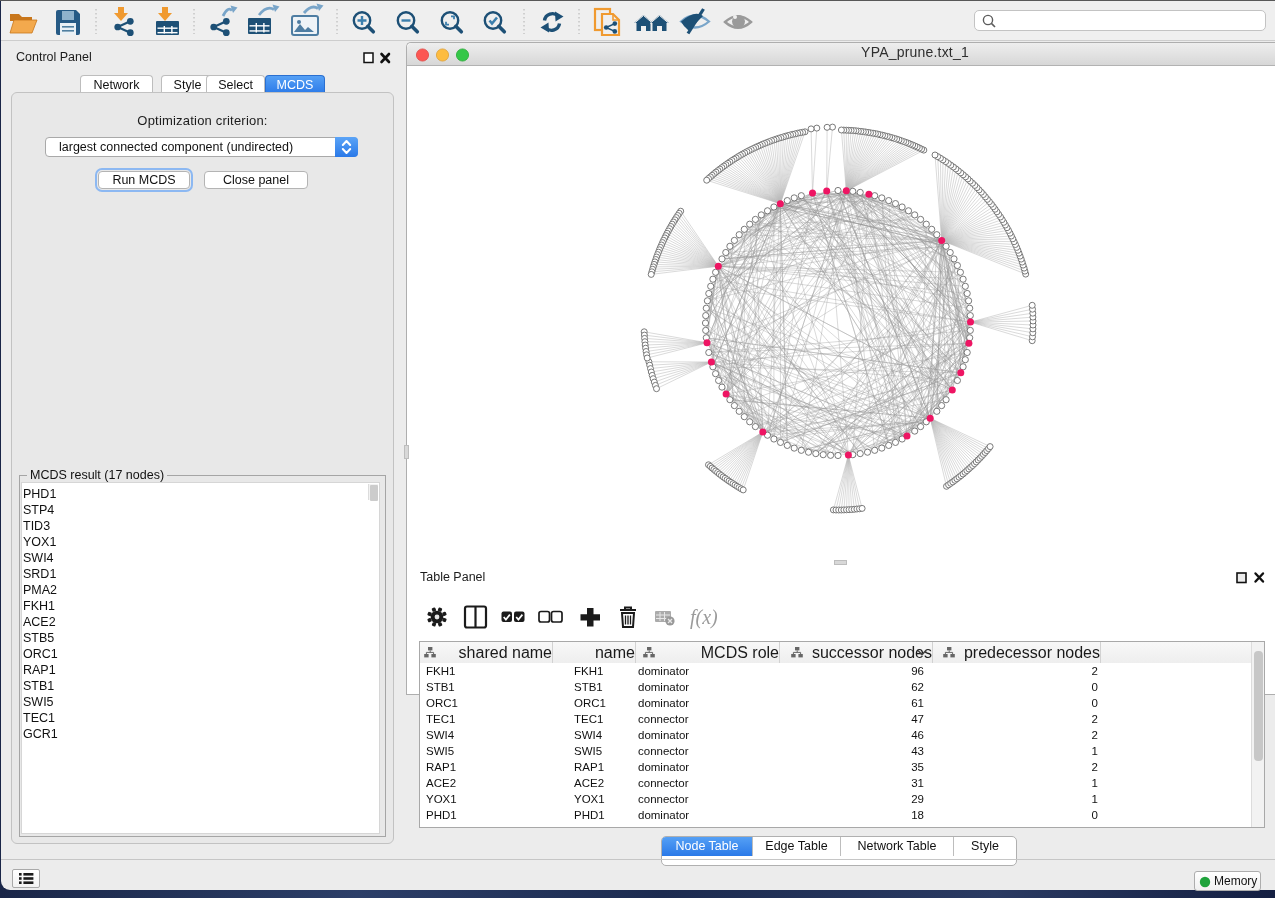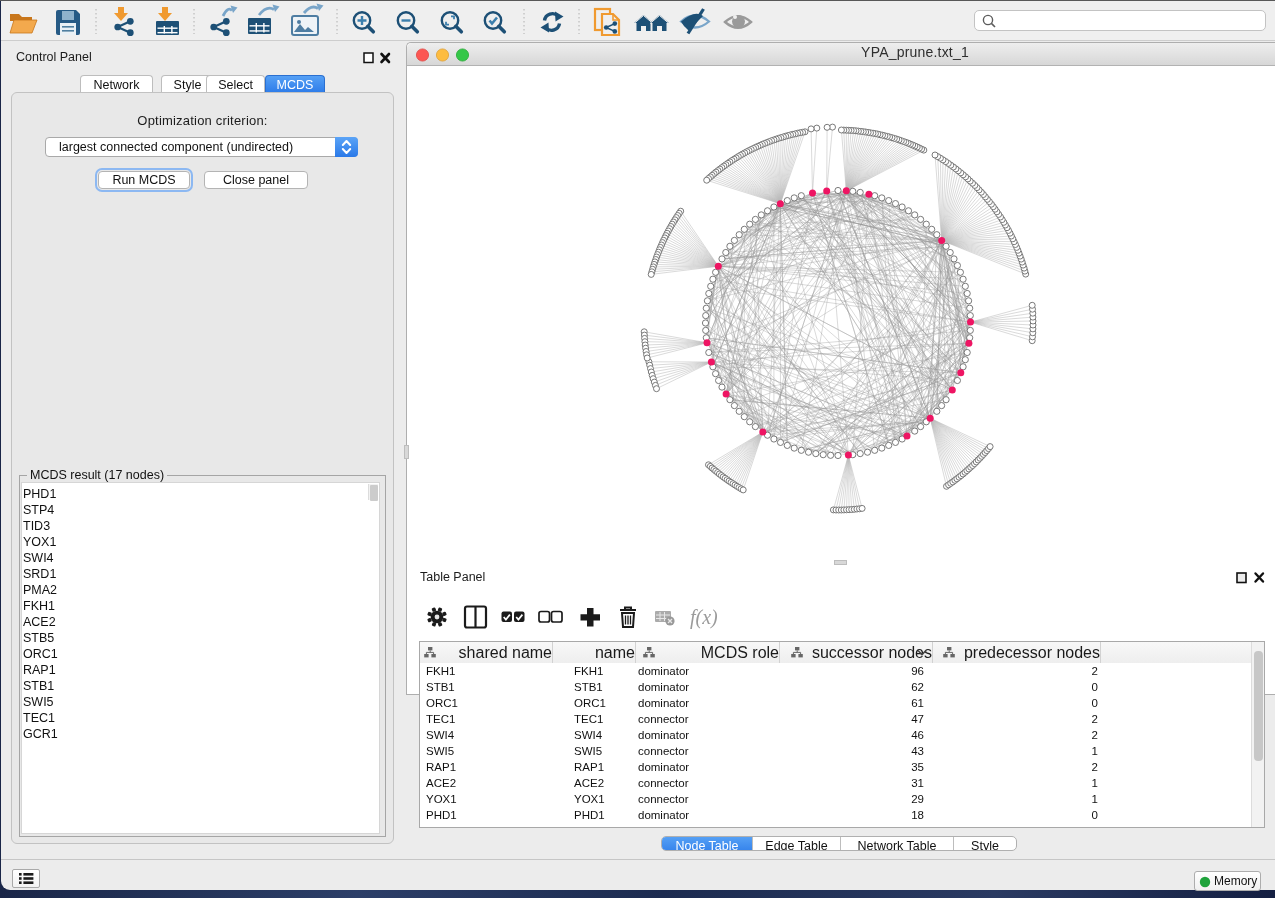--- a/index.html
+++ b/index.html
@@ -24,21 +24,21 @@
 #lsb{position:absolute;right:1px;top:1px;width:10px;height:350px;background:#f2f2f2;border-left:1px solid #dcdcdc}
 #lsbt{position:absolute;left:1px;top:1px;width:8px;height:74px;background:#cccccc;border-radius:1px}
 #netwin{position:absolute;left:405px;top:41px;width:870px;height:653px;background:#fff;border:1px solid #aeaeae;border-right:none;border-radius:5px 0 0 0}
 #nettitle{position:absolute;left:0;top:0;width:100%;height:23px;background:linear-gradient(#eeeeee,#d7d7d7);border-bottom:1px solid #b2b2b2;border-radius:5px 0 0 0}
 #tpanel{position:absolute;left:405px;top:566px;width:870px;height:292px}
 #tbl{position:absolute;left:13px;top:74px;width:846px;height:187px;background:#fff;border:1px solid #a8a8a8}
 .hcell{position:absolute;top:0;height:21px;border-right:1px solid #d2d2d2;background:linear-gradient(#f8f8f8,#eeeeee);font-size:16px;color:#1a1a1a;text-align:right;line-height:21px}
 .trow{position:absolute;height:16px;font-size:11.5px;color:#111;line-height:16px}
 .tc{position:absolute;top:0;height:16px;padding-left:6px}
 .tn{position:absolute;top:0;height:16px;text-align:right}
-#btabs{position:absolute;left:255px;top:269px;height:15px;border:1px solid #b0b0b0;border-radius:5px;background:#fff;overflow:hidden}
+#btabs{position:absolute;left:255px;top:269px;height:30px;border:1px solid #b0b0b0;border-radius:5px;background:#fff;overflow:hidden}
 .bseg{float:left;height:19px;font-size:12.5px;color:#111;text-align:center;line-height:18px;border-right:1px solid #bdbdbd}
 #statusbar{position:absolute;left:0;top:858px;width:1274px;height:31px;border-top:1px solid #c6c6c6}
 #memb{position:absolute;left:1193px;top:11px;width:67px;height:20px;background:linear-gradient(#ffffff,#f0f0f0);border:1px solid #adadad;border-radius:3px;font-size:12px;color:#111;line-height:18px;padding-left:19px}
 #lstb{position:absolute;left:11px;top:9px;width:28px;height:19px;background:linear-gradient(#ffffff,#f2f2f2);border:1px solid #a9a9a9;border-radius:2px}
 </style></head><body>
 <div id="topline"></div>
 <div id="app">
 <div id="toolbar">
       <svg width="770" height="40" viewBox="0 0 770 40" style="position:absolute;left:0;top:0">
         <line x1="95" y1="8" x2="95" y2="33" stroke="#b0b0b0" stroke-width="1" stroke-dasharray="1.5,2.5"></line>

